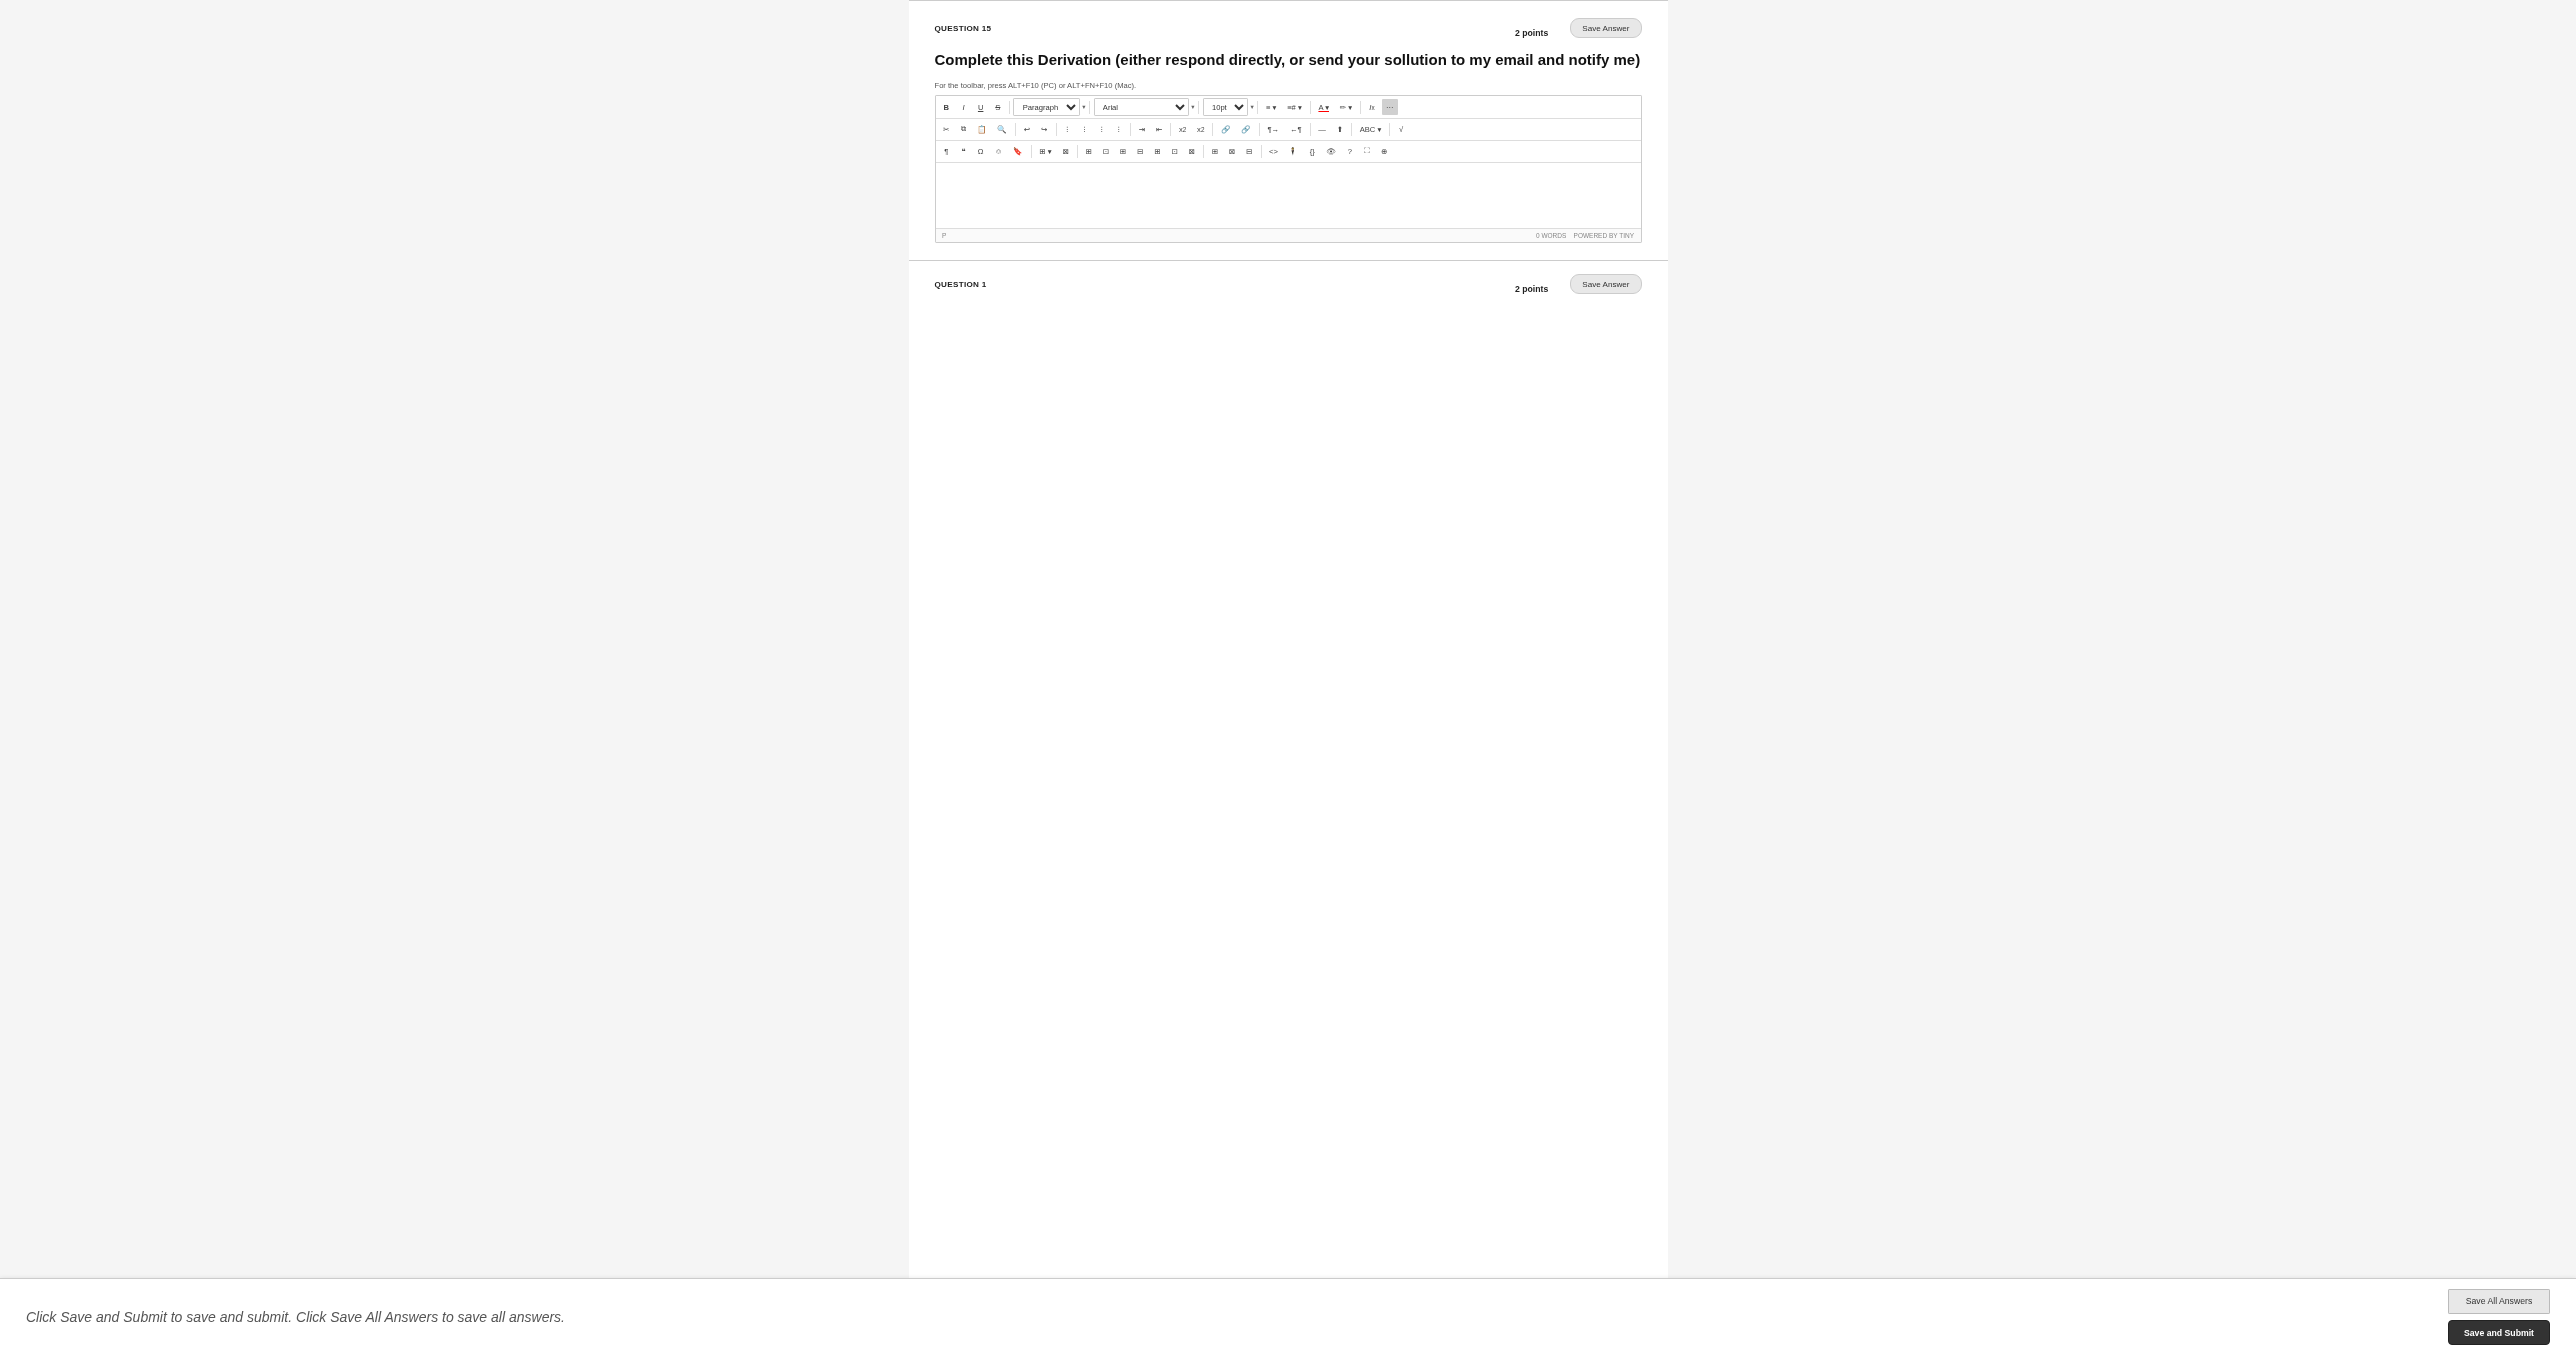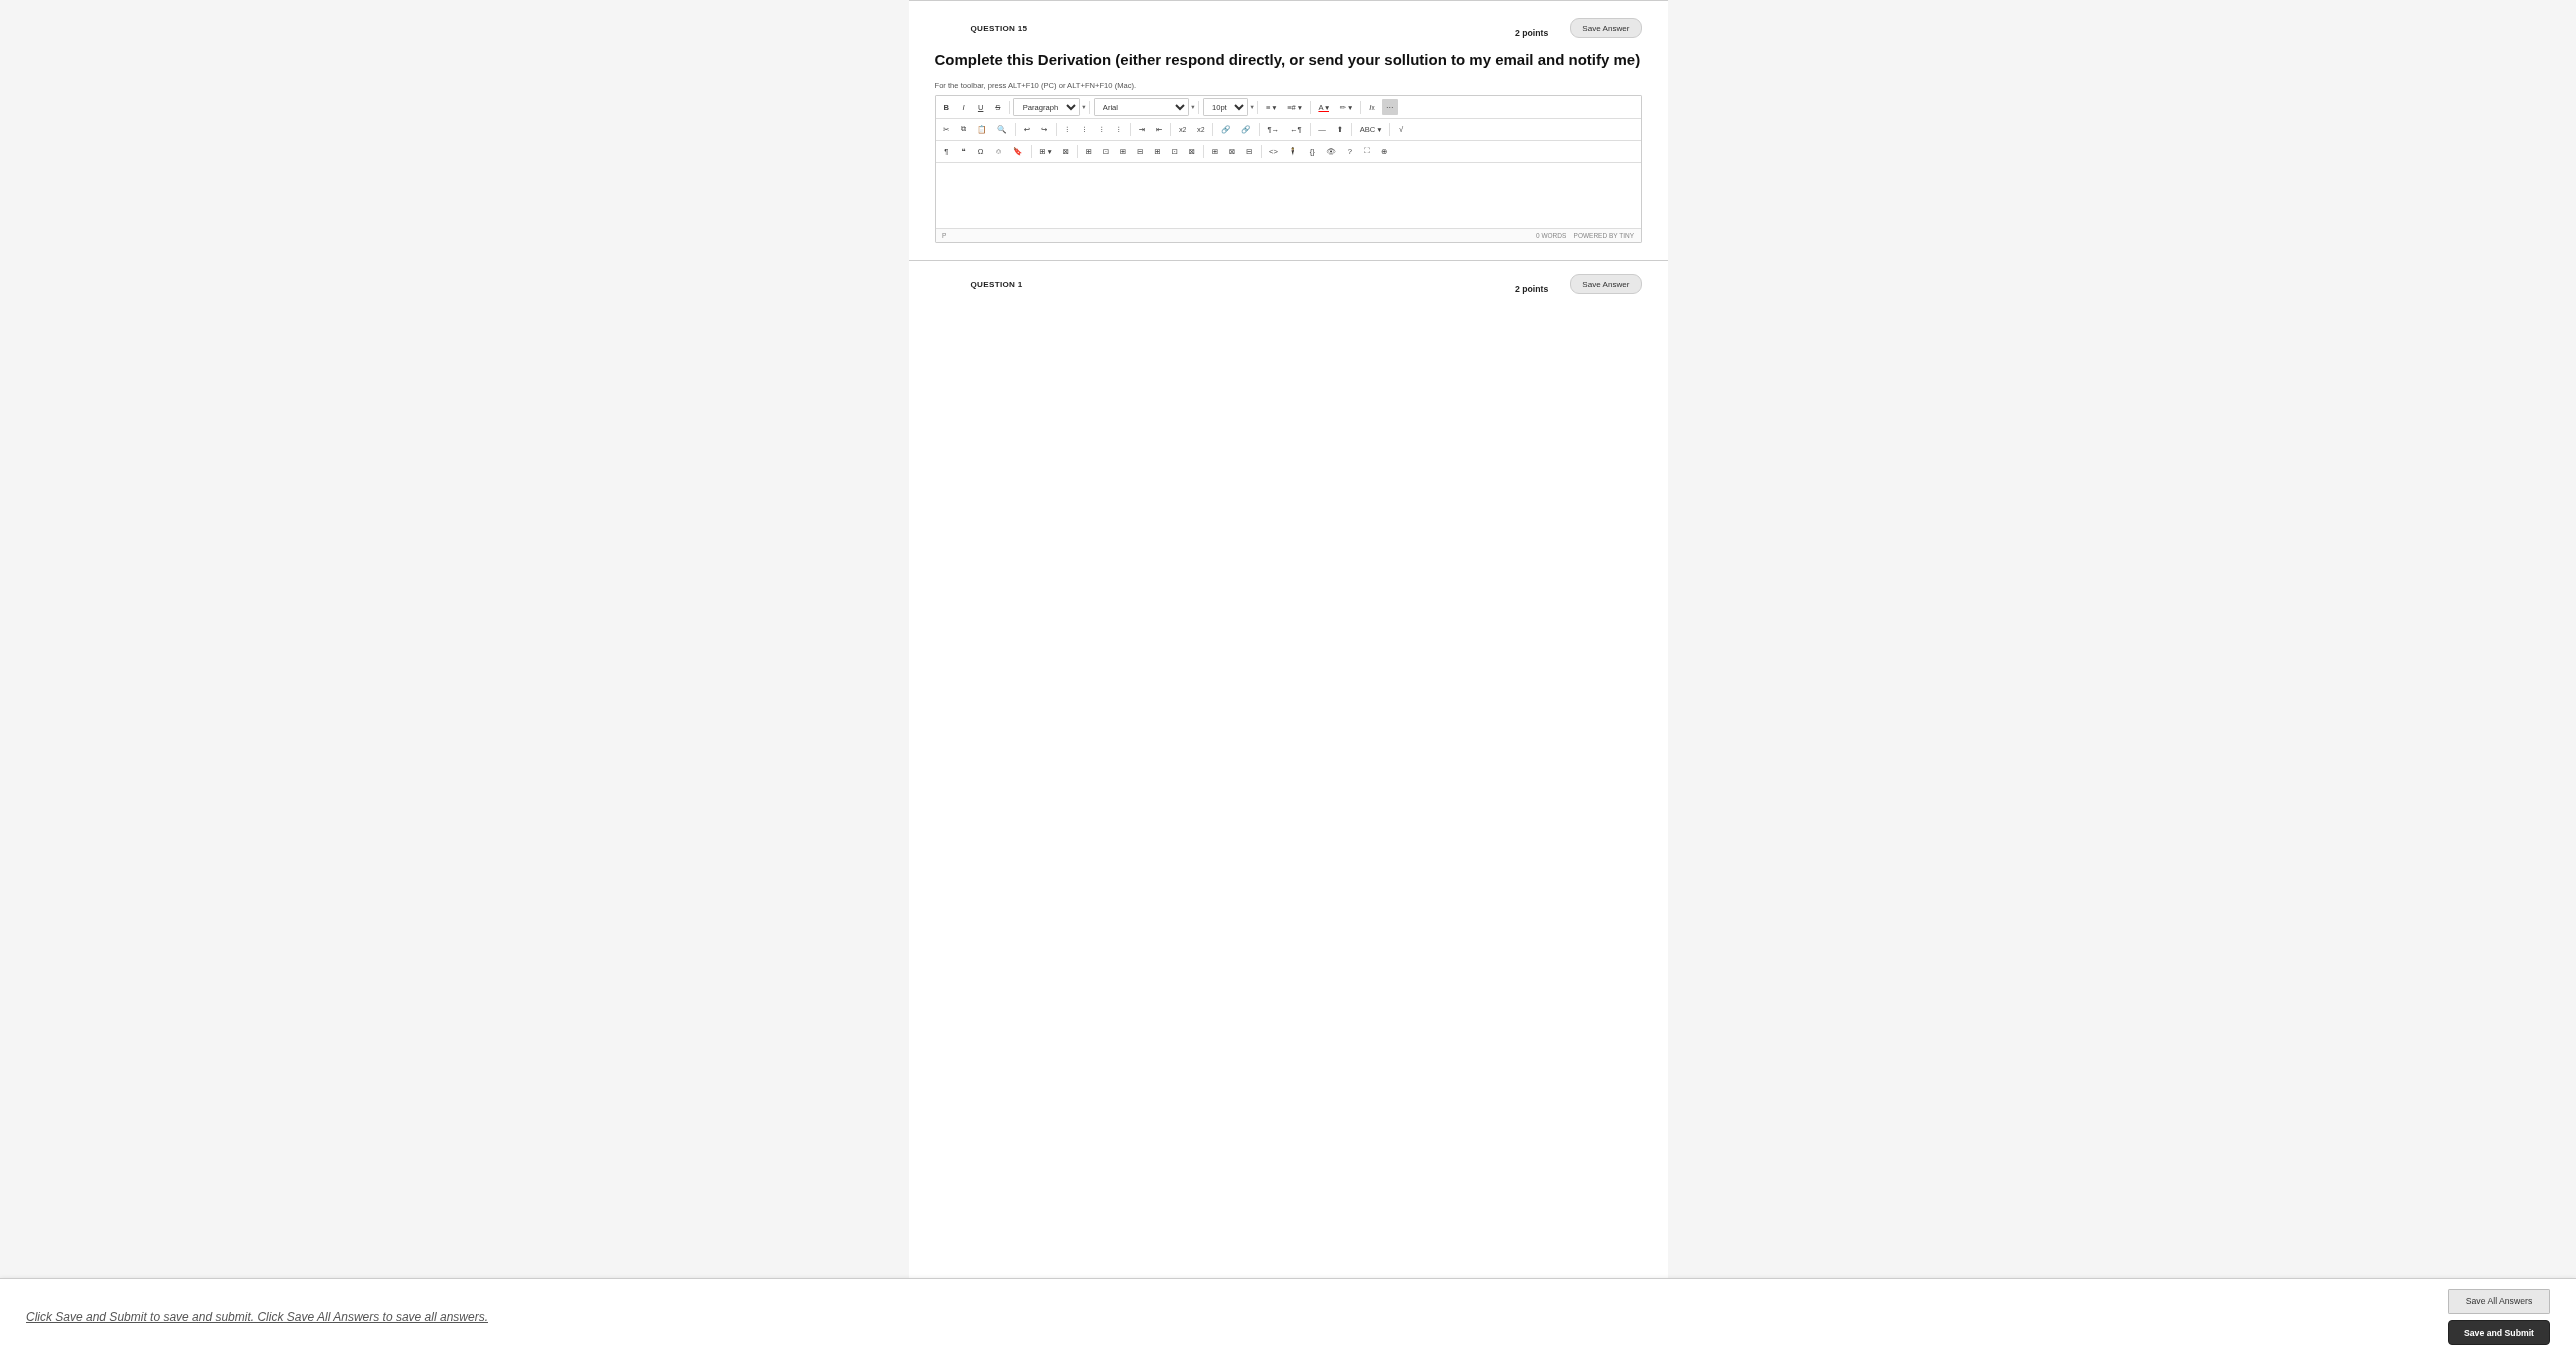--- a/index.html
+++ b/index.html
@@ -26,21 +26,20 @@
       display: flex;
       justify-content: space-between;
       align-items: center;
       margin-bottom: 11px;
     }
     .question-label {
       font-weight: bold;
       font-size: 8.1px;
       letter-spacing: 0.3px;
       color: #222;
-      margin-left: 36px;
     }
     .question-header-right {
       display: flex;
       align-items: flex-end;
       gap: 22px;
     }
     .points-label {
       font-weight: bold;
       font-size: 8.7px;
       color: #222;
@@ -170,23 +169,22 @@
       border-top: 0.5px solid #ccc;
       padding: 9.8px 26px;
       display: flex;
       justify-content: space-between;
       align-items: center;
       z-index: 100;
       box-shadow: 0 -1.1px 4.3px rgba(0,0,0,0.08);
     }
     .bottom-bar-text {
       font-style: italic;
-      font-size: 12px;
+      font-size: 14px;
       color: #555;
-      text-decoration: underline;
     }
     .bottom-bar-buttons {
       display: flex;
       gap: 6.5px;
       flex-direction: column;
     }
     .btn-save-all {
       background: #e8e8e8;
       border: 0.5px solid #bbb;
       padding: 6.5px 13px;

